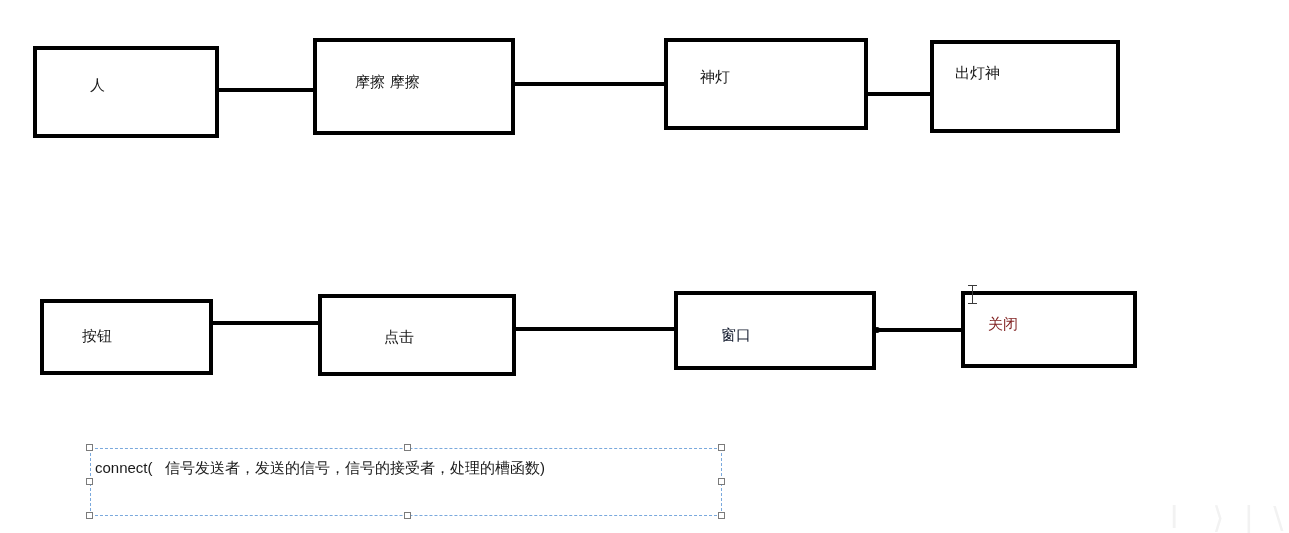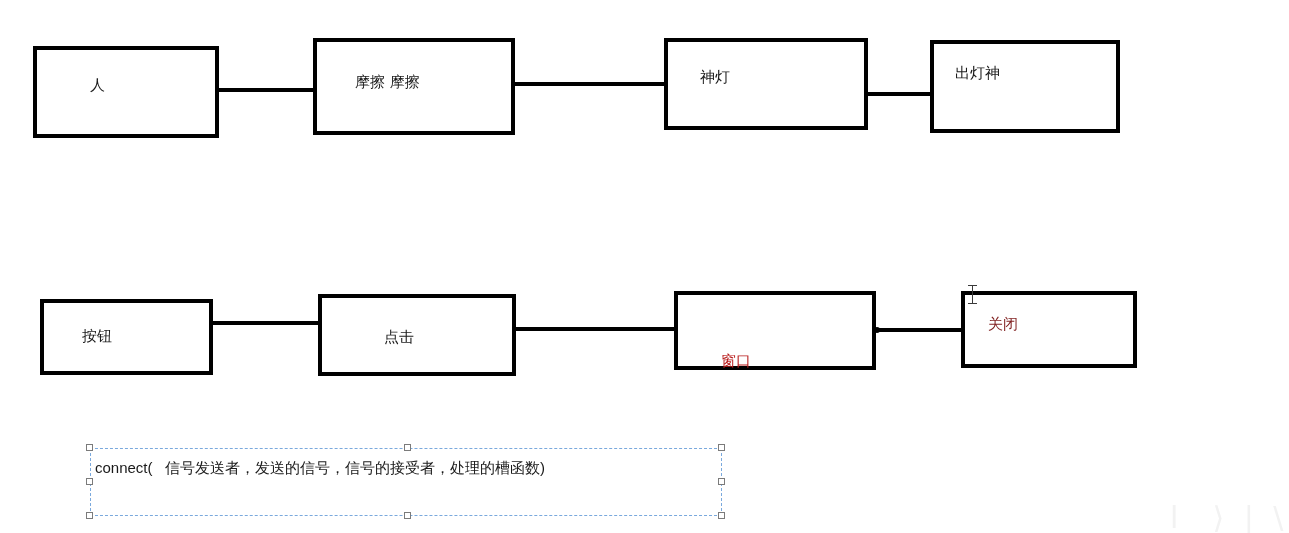--- a/index.html
+++ b/index.html
@@ -114,21 +114,21 @@
     <div class="row-group" style="position: absolute; left: 0px; top: 8px; width: 100%; height: 100%;">
       <div class="connector" style="left: 213px; top: 313px; width: 105px; background: rgb(0, 0, 0);"></div>
       <div class="connector" style="left: 516px; top: 319px; width: 158px; background: rgb(0, 0, 0);"></div>
       <div class="connector" style="left: 876px; top: 320px; width: 85px; background: rgb(0, 0, 0);"></div>
       <div class="connector-dot" style="left: 874px; top: 319px; background: rgb(0, 0, 0);"></div>
       <div class="node" style="left: 40px; top: 291px; width: 173px; height: 76px; border-color: rgb(0, 0, 0); background: rgb(255, 255, 255);"></div>
       <div class="node-label" style="left: 82px; top: 321px; color: rgb(26, 26, 26);">按钮</div>
       <div class="node" style="left: 318px; top: 286px; width: 198px; height: 82px; border-color: rgb(0, 0, 0); background: rgb(255, 255, 255);"></div>
       <div class="node-label" style="left: 384px; top: 322px; color: rgb(26, 26, 26);">点击</div>
       <div class="node" style="left: 674px; top: 283px; width: 202px; height: 79px; border-color: rgb(0, 0, 0); background: rgb(255, 255, 255);"></div>
-      <div class="node-label" style="left: 721px; top: 320px; color: #b91c1c; margin-top: 26px;">窗口</div>
+      <div class="node-label" style="left: 721px; top: 320px; color: #0f172a;">窗口</div>
       <div class="node" style="left: 961px; top: 283px; width: 176px; height: 77px; border-color: rgb(0, 0, 0); background: rgb(255, 255, 255);"></div>
       <div class="node-label" style="left: 988px; top: 309px; color: #7f1d1d;">关闭</div>
     </div>
     <div class="textbox" style="left: 90px; top: 448px; width: 632px; height: 68px; border-color: rgb(122, 169, 221);"></div>
     <div class="textbox-text" style="left: 95px; top: 460px; color: rgb(26, 26, 26);">connect(   信号发送者，发送的信号，信号的接受者，处理的槽函数)</div>
     <div class="handle" style="left: 86px; top: 444px; background: rgb(255, 255, 255); border-color: rgb(123, 123, 123);"></div>
     <div class="handle" style="left: 404px; top: 444px; background: rgb(255, 255, 255); border-color: rgb(123, 123, 123);"></div>
     <div class="handle" style="left: 718px; top: 444px; background: rgb(255, 255, 255); border-color: rgb(123, 123, 123);"></div>
     <div class="handle" style="left: 86px; top: 478px; background: rgb(255, 255, 255); border-color: rgb(123, 123, 123);"></div>
     <div class="handle" style="left: 718px; top: 478px; background: rgb(255, 255, 255); border-color: rgb(123, 123, 123);"></div>

